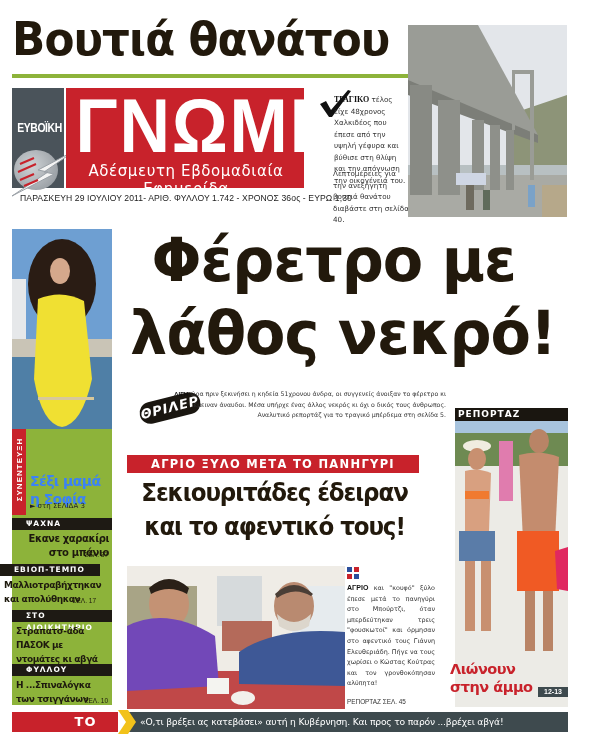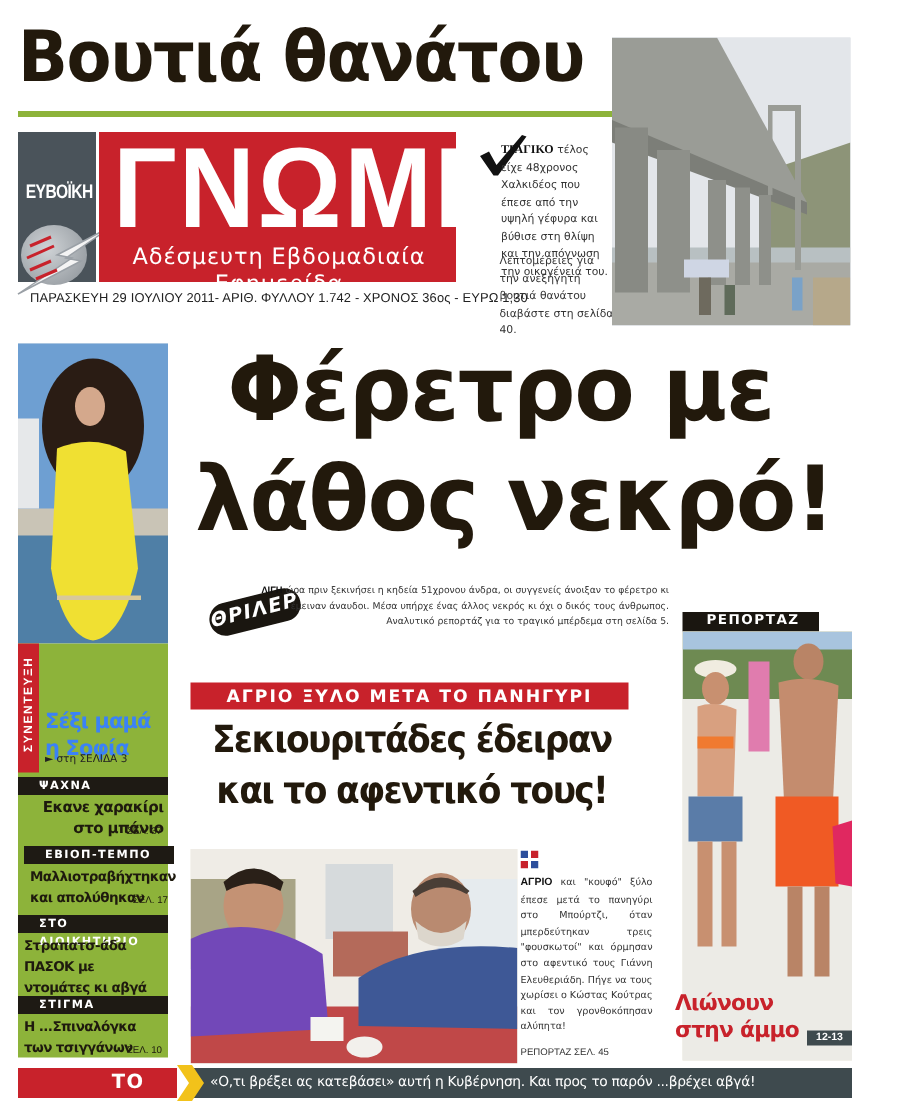--- a/index.html
+++ b/index.html
@@ -55,21 +55,21 @@
   .red-bar { left: 127px; top: 455px; width: 292px; height: 18px; background: #c8222b; }
   .red-bar span { display: block; font-family: "DejaVu Sans", sans-serif; font-weight: bold; font-size: 11.5px; line-height: 18px; color: #fff; text-align: center; letter-spacing: 1.3px; }
   .second-head { left: 127px; top: 476px; width: 295px; font-family: "DejaVu Sans", sans-serif; font-weight: bold; font-size: 25px; line-height: 34px; color: #22190c; text-align: center; letter-spacing: -1.2px; transform: scaleX(0.92); transform-origin: center top; }
   .cafe-photo { left: 127px; top: 566px; width: 218px; height: 143px; overflow: hidden; background: #f0ece4; }
   .flag-icon { left: 347px; top: 567px; width: 12px; height: 12px; }
   .agrio-text { left: 347px; top: 583px; width: 88px; font-family: "DejaVu Sans", sans-serif; font-size: 6.4px; line-height: 10.6px; color: #333; text-align: justify; }
   .agrio-text .lead { font-weight: bold; color: #111; font-family: "Liberation Sans", sans-serif; font-size: 7px; }
   .agrio-ref { left: 347px; top: 698px; width: 88px; font-family: "Liberation Sans", sans-serif; font-size: 6.4px; color: #333; }
 
   
-  .report-tag { left: 455px; top: 408px; width: 91px; height: 13px; background: #1a1610; text-align: center; }
+  .report-tag { left: 455px; top: 408px; width: 113px; height: 13px; background: #1a1610; }
   .report-tag span { display: block; font-family: "DejaVu Sans", sans-serif; font-weight: bold; font-size: 9px; line-height: 13px; color: #fff; padding-left: 3px; letter-spacing: 1px; }
   .beach-photo { left: 455px; top: 421px; width: 113px; height: 286px; overflow: hidden; background: #e6e2d8; }
   .beach-title { left: 450px; top: 660px; width: 90px; font-family: "DejaVu Sans", sans-serif; font-weight: bold; font-size: 14.5px; line-height: 18px; color: #c8222b; letter-spacing: -0.5px; }
   .beach-page { left: 538px; top: 687px; width: 30px; height: 10px; background: #3e4a4e; color: #fff; font-family: "Liberation Sans", sans-serif; font-weight: bold; font-size: 7px; line-height: 10px; text-align: center; }
 
   
   .stigma-left { left: 12px; top: 712px; width: 106px; height: 20px; background: #c8222b; }
   .stigma-left span { display: block; font-family: "DejaVu Sans", sans-serif; font-weight: bold; font-size: 13px; line-height: 20px; color: #fff; text-align: center; letter-spacing: 1px; margin-left: 41px; }
   .stigma-arrow { left: 116px; top: 710px; width: 20px; height: 24px; }
   .stigma-right { left: 128px; top: 712px; width: 440px; height: 20px; background: #3e4a4e; }
@@ -145,36 +145,36 @@
 <div class="abs sofia-title">Σέξι μαμά η Σοφία</div>
 <div class="abs sofia-ref">► στη ΣΕΛΙΔΑ 3</div>
 
 <div class="abs" style="left:12px; top:518px; width:100px;">
   <div class="side-tag">ΨΑΧΝΑ</div>
   <div style="padding:2px 3px 0 4px; position:relative;text-align:right;">
     <div class="side-head">Εκανε χαρακίρι στο μπάνιο</div>
     <div class="side-page" style="position:absolute; right:4px; bottom:2px;">ΣΕΛ. 37</div>
   </div>
 </div>
-<div class="abs" style="left:16px; top:564px; width:100px;">
+<div class="abs" style="left:0; top:564px; width:100px;">
   <div class="side-tag">ΕΒΙΟΠ-ΤΕΜΠΟ</div>
   <div style="padding:2px 3px 0 4px; position:relative;">
     <div class="side-head" style="font-size:9px;">Μαλλιοτραβήχτηκαν και απολύθηκαν</div>
     <div class="side-page" style="position:absolute; right:4px; bottom:2px;">ΣΕΛ. 17</div>
   </div>
 </div>
 <div class="abs" style="left:12px; top:610px; width:100px;">
   <div class="side-tag">ΣΤΟ ΔΙΟΙΚΗΤΗΡΙΟ</div>
   <div style="padding:2px 3px 0 4px;">
     <div class="side-head" style="font-size:9px;">Στραπατσ-άδα ΠΑΣΟΚ με ντομάτες κι αβγά</div>
     <div class="side-page" style="text-align:right; padding-right:1px;">ΣΕΛ. 42-43</div>
   </div>
 </div>
 <div class="abs" style="left:12px; top:664px; width:100px;">
-  <div class="side-tag">ΣΤΙΓΜΑ</div>
+  <div class="side-tag">ΦΥΛΛΟΥ</div>
   <div style="padding:2px 3px 0 4px; position:relative;">
     <div class="side-head" style="font-size:9px;">Η ...Σπιναλόγκα των τσιγγάνων</div>
     <div class="side-page" style="position:absolute; right:4px; bottom:2px;">ΣΕΛ. 10</div>
   </div>
 </div>
 
 <div class="abs main-head">
   <span class="l1">Φέρετρο με</span>
   <span>λάθος νεκρό!</span>
 </div>

